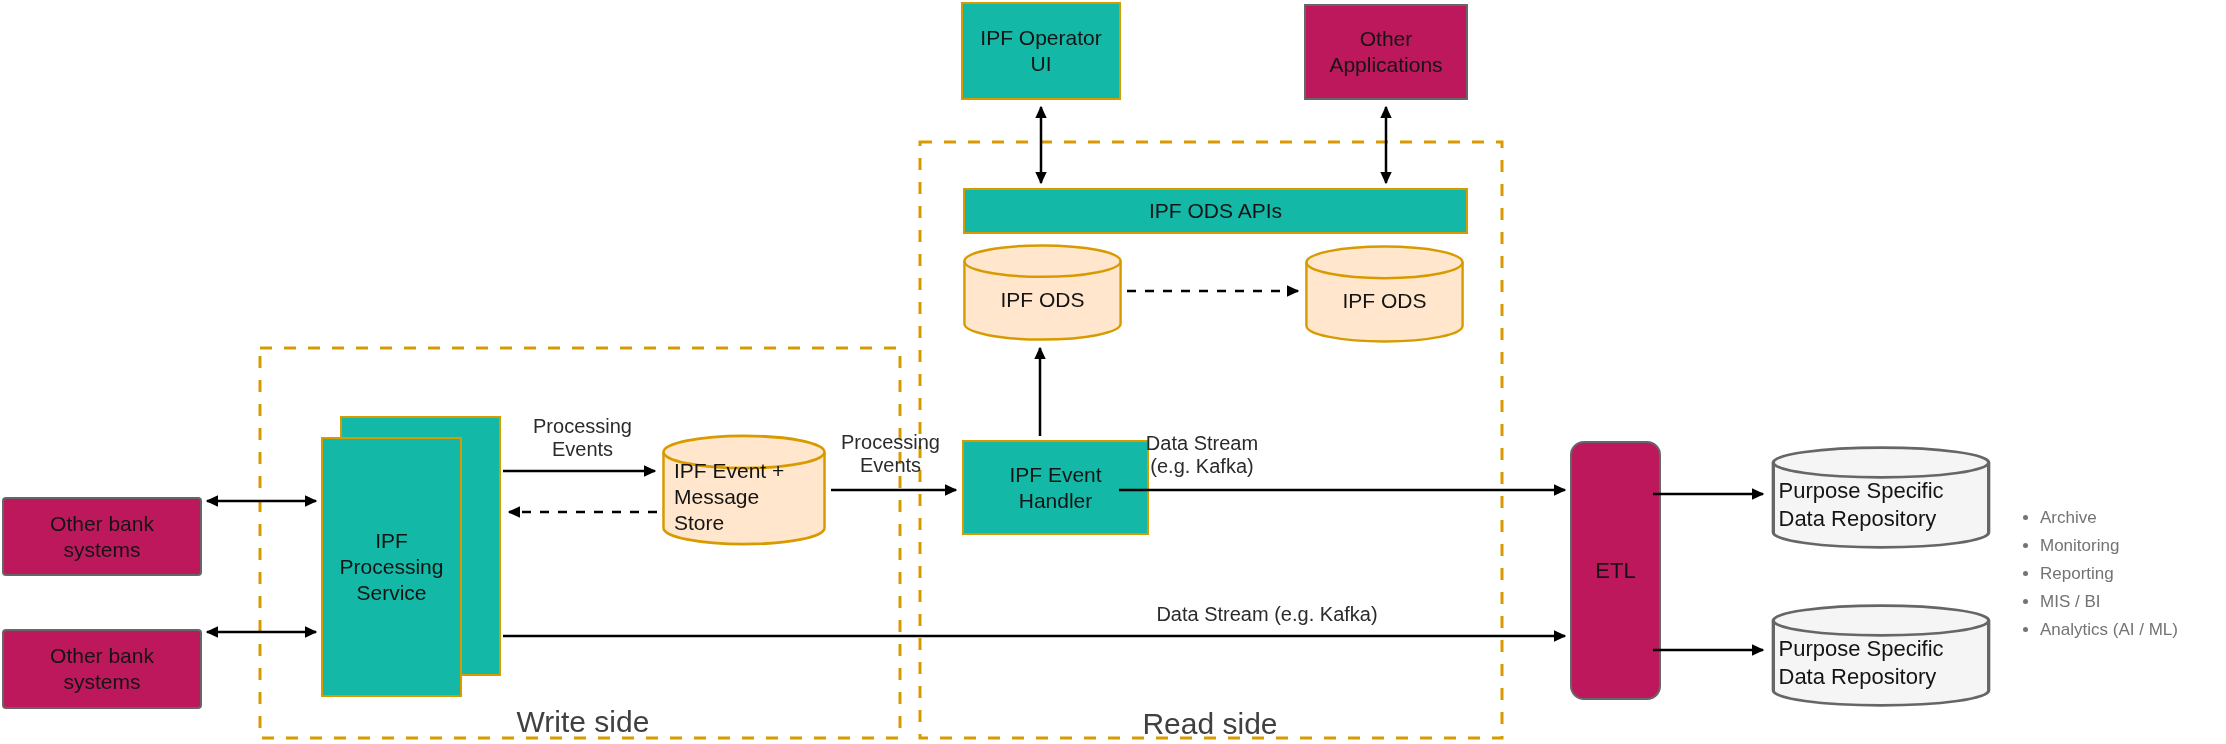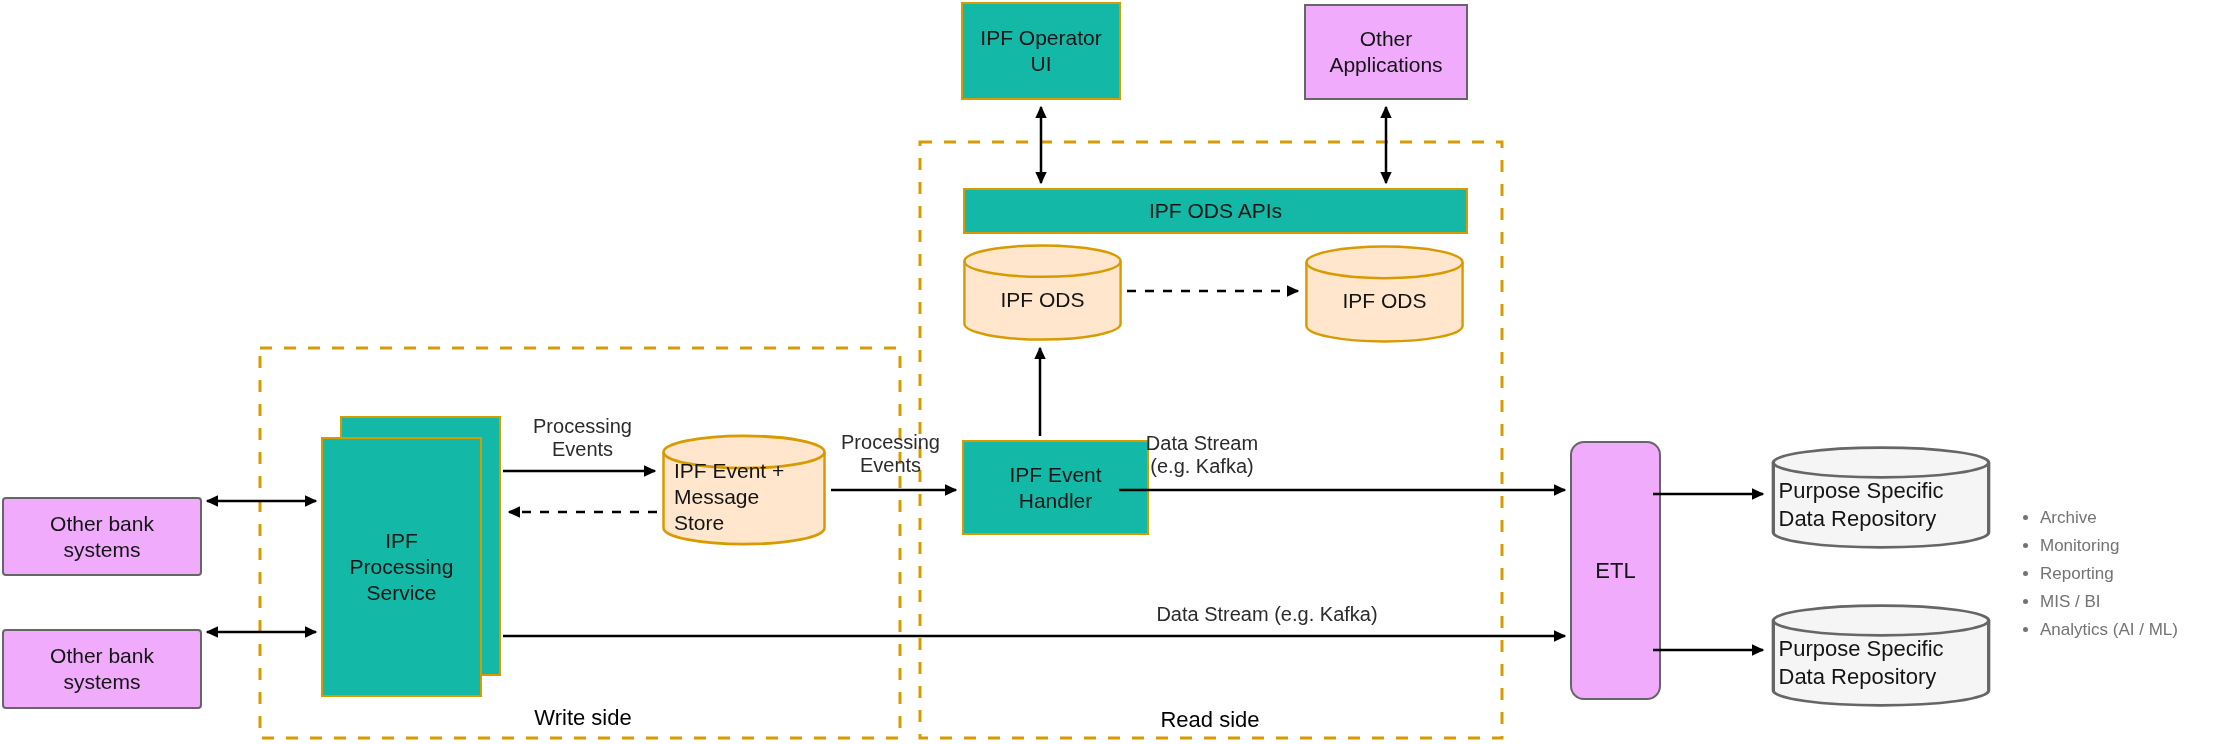--- a/index.html
+++ b/index.html
@@ -8,36 +8,36 @@
     font-family:"Liberation Sans", sans-serif; color:#141414; overflow:hidden;
   }
   
   #connectors { position:absolute; left:0; top:0; width:2226px; height:744px; z-index:3; pointer-events:none; }
   #connectors line { stroke:#000000; stroke-width:2.5; }
   #connectors .dash { stroke-dasharray:9 9; }
   #connectors .boundary { fill:none; stroke:#d79b00; stroke-width:3; stroke-dasharray:12 12; }
   
   .node { position:absolute; box-sizing:border-box; display:flex; align-items:center; justify-content:center; text-align:center; z-index:2; }
   .node.orange { background:#14b8a6; border:2px solid #d79b00; }
-  .node.gray   { background:#f0abfc; border:2px solid #666666; }
+  .node.gray   { background:#be185d; border:2px solid #666666; }
   .node .lbl { font-size:21px; line-height:26px; }
   .behind { z-index:1; }
   .round12 { border-radius:4px;margin-top:36px; }
   .round14 { border-radius:14px; }
   
   .cyl { position:absolute; z-index:2; }
   .cyl svg { position:absolute; left:0; top:0; width:100%; height:100%; }
   .cyl .cyl-lbl { position:absolute; left:0; right:0; top:0; bottom:0; display:flex; align-items:center; justify-content:center; font-size:21px; line-height:26px; padding-top:14px; }
   .cyl.orange .cyl-fill { fill:#ffe6cc; stroke:#d79b00; stroke-width:3; }
   .cyl.orange .cyl-arc  { fill:none;   stroke:#d79b00; stroke-width:3; }
   .cyl.gray .cyl-fill { fill:#f5f5f5; stroke:#666666; stroke-width:3; }
   .cyl.gray .cyl-arc  { fill:none;   stroke:#666666; stroke-width:3; }
   
   .edge-lbl { position:absolute; z-index:4; text-align:center; font-size:20px; line-height:23px; color:#2b2b2b; }
-  .group-lbl { position:absolute; z-index:4; text-align:center; font-size:22px; color:#000000; }
+  .group-lbl { position:absolute; z-index:4; text-align:center; font-size:30px; color:#404040; }
   
   #purpose-list { position:absolute; left:2014px; top:504px; width:212px; z-index:2; }
   #purpose-list ul { margin:0; padding:0 0 0 26px; font-size:17px; line-height:28px; color:#737373; }
 </style>
 </head>
 <body>
 
 <div id="canvas">
 
   <svg id="connectors">
@@ -84,21 +84,21 @@
   </div>
   <div class="cyl orange" style="left:1304px; top:244px; width:161px; height:100px;">
     <svg viewBox="0 0 200 120" preserveAspectRatio="none">
       <path class="cyl-fill" d="M3,22 A97,19 0 0 1 197,22 L197,98 A97,19 0 0 1 3,98 Z"></path>
       <path class="cyl-arc" d="M3,22 A97,19 0 0 0 197,22"></path>
     </svg>
     <div class="cyl-lbl">IPF ODS</div>
   </div>
 
   <div class="node orange behind" style="left:340px; top:416px; width:161px; height:260px;"></div>
-  <div class="node orange" style="left:321px; top:437px; width:161px; height:260px;">
+  <div class="node orange" style="left:321px; top:437px; width:141px; height:260px;">
     <div class="lbl" style="max-width:125px;">IPF Processing Service</div>
   </div>
 
   <div class="node gray round12" style="left:2px; top:461px; width:200px; height:79px;">
     <div class="lbl" style="max-width:145px;">Other bank systems</div>
   </div>
   <div class="node gray round12" style="left:2px; top:593px; width:200px; height:80px;">
     <div class="lbl" style="max-width:145px;">Other bank systems</div>
   </div>
 

